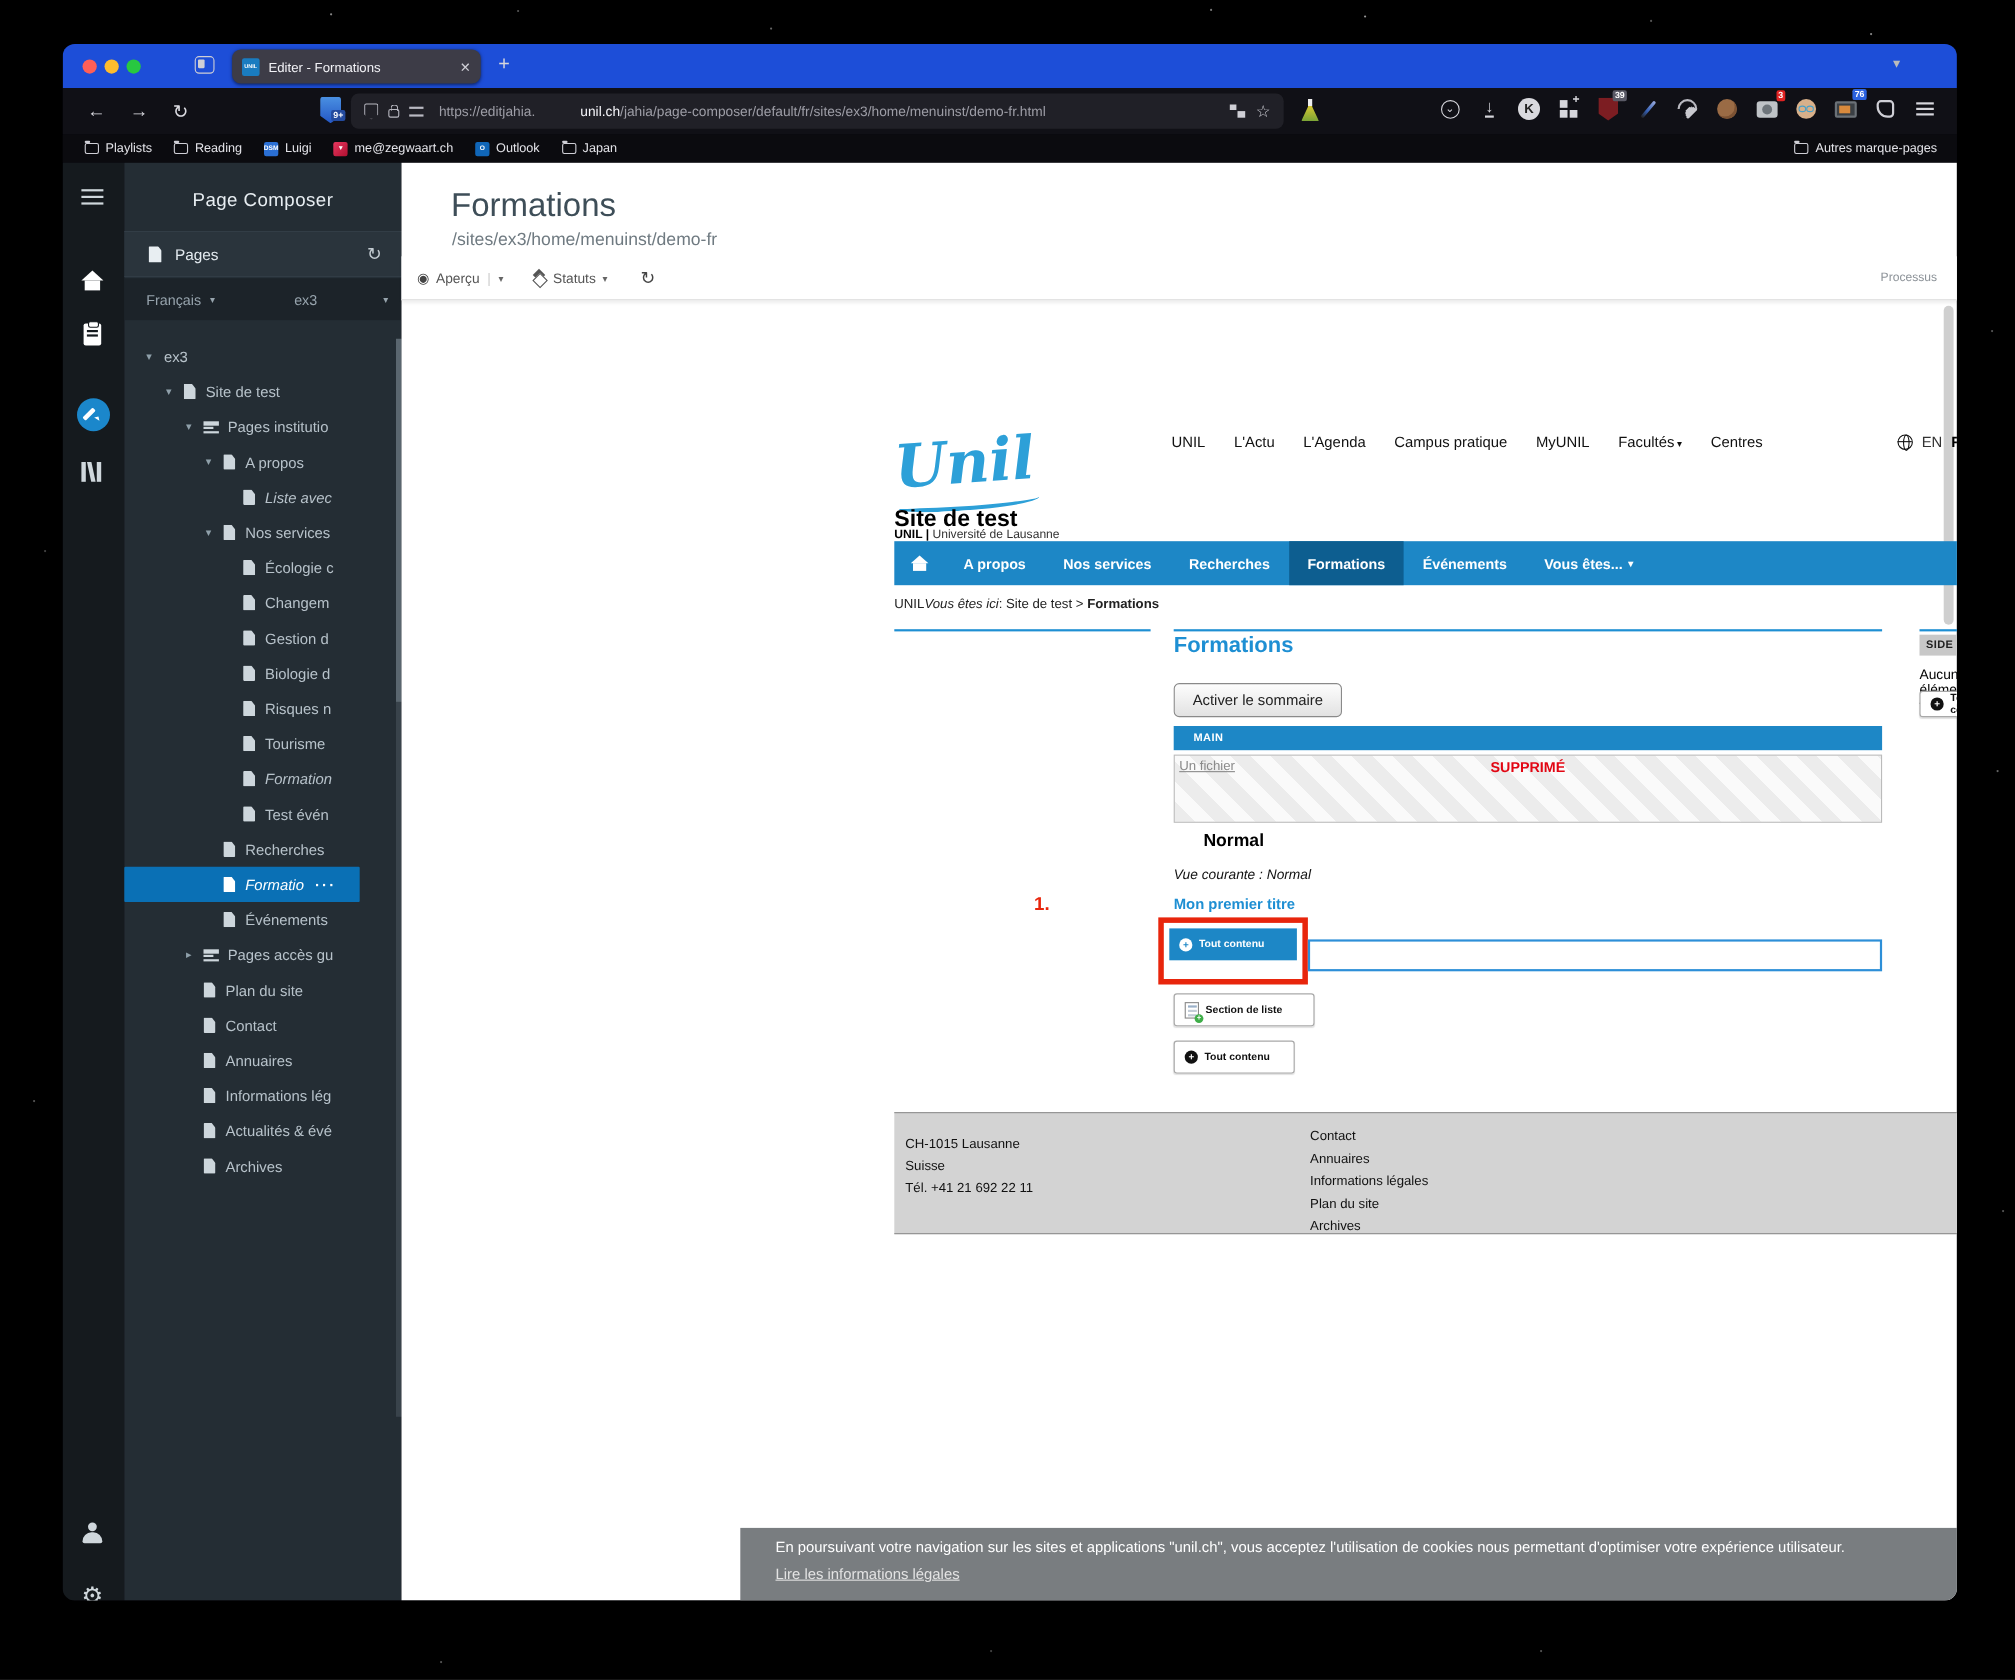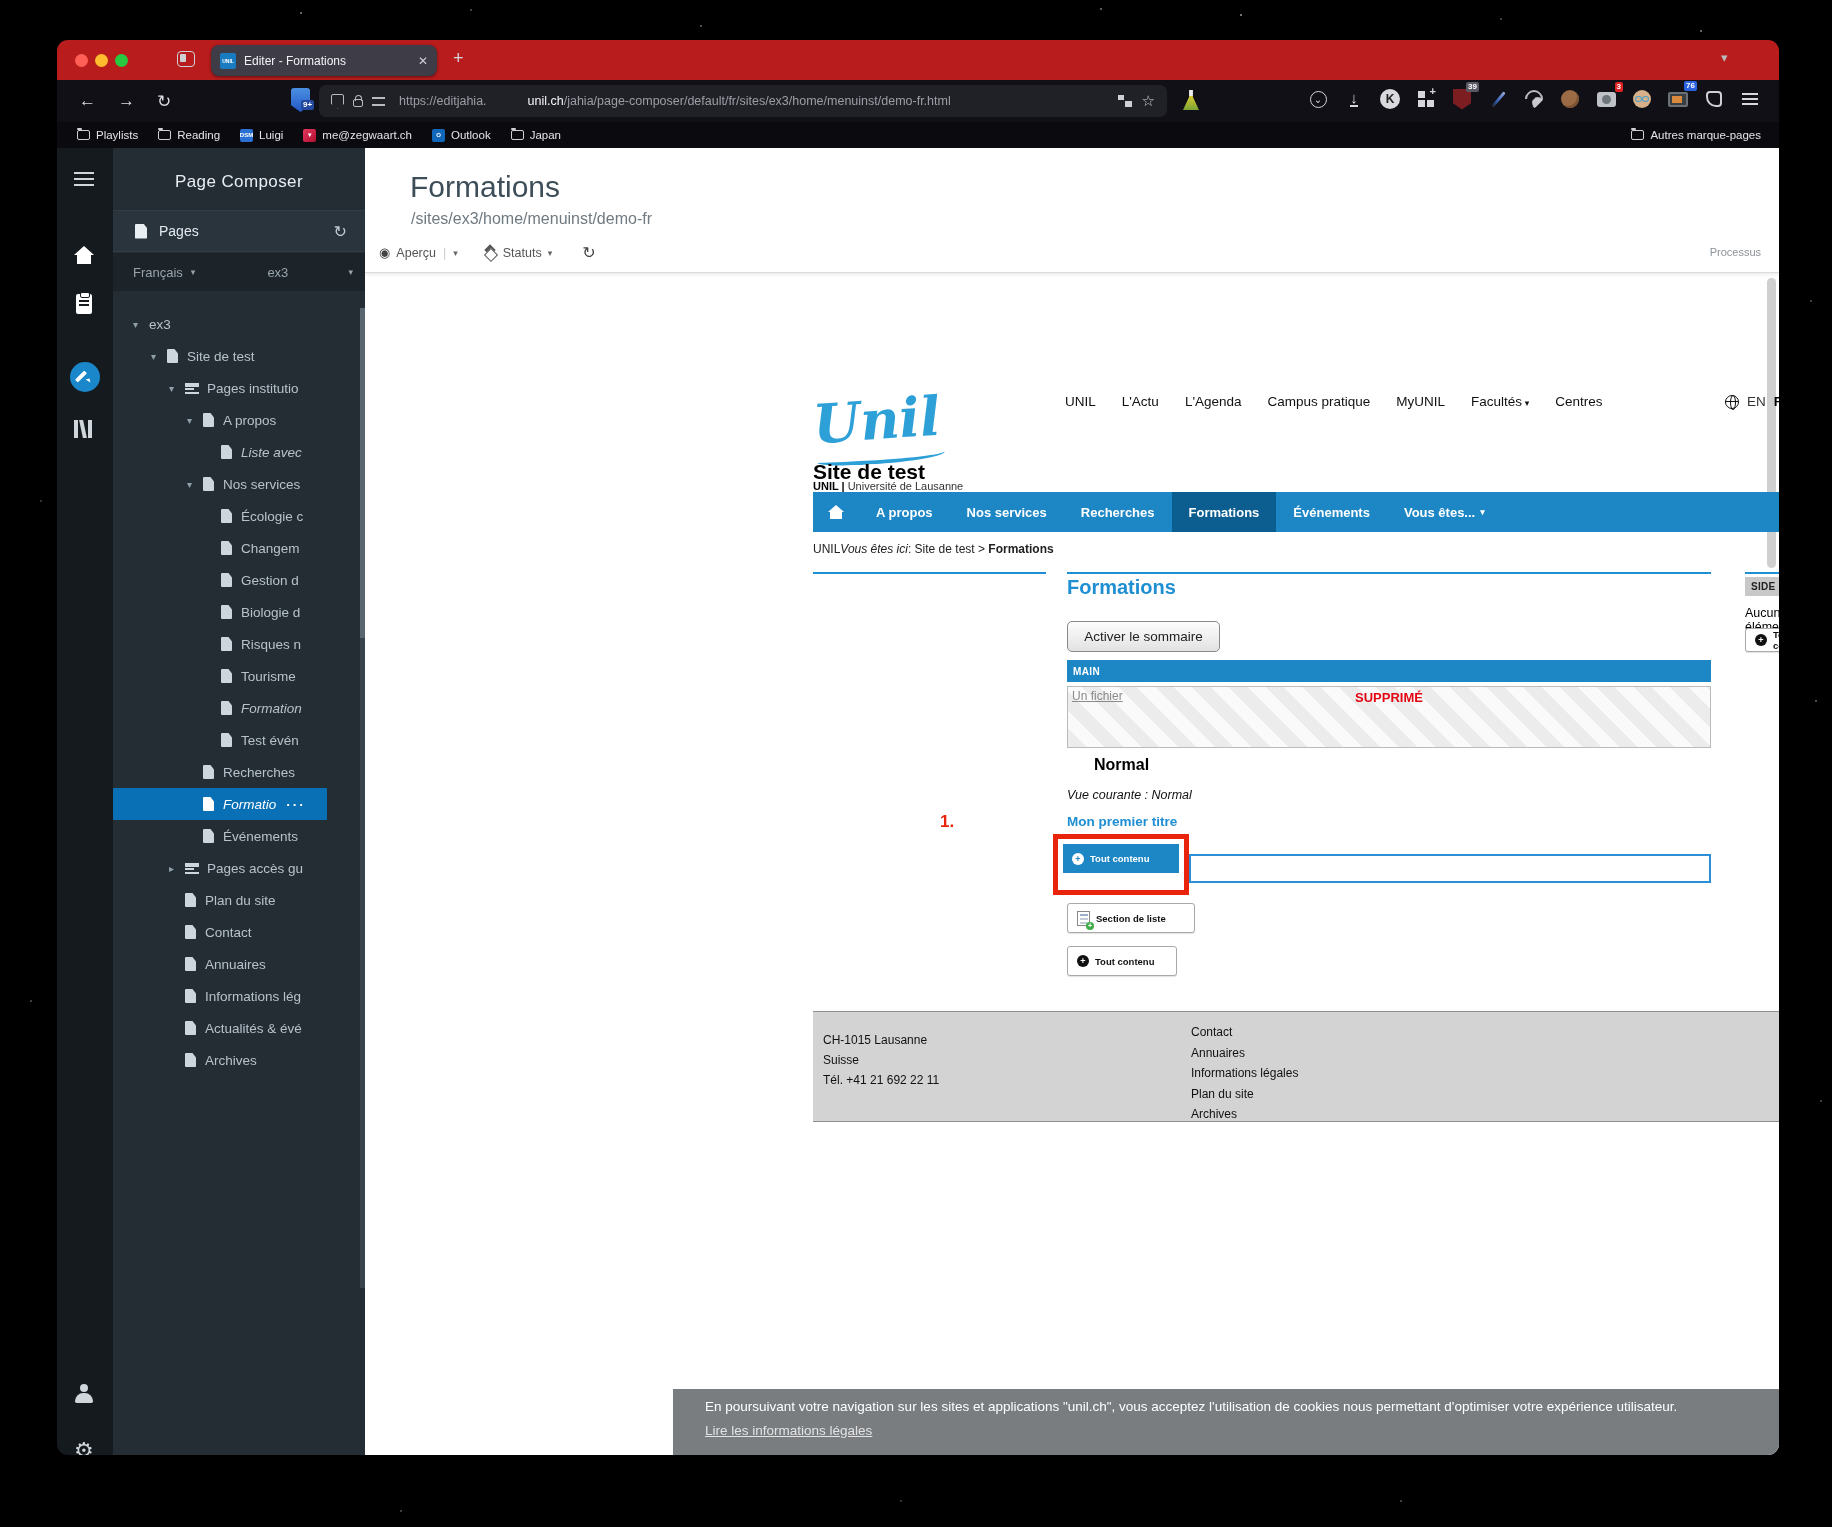--- a/index.html
+++ b/index.html
@@ -8,21 +8,21 @@
   
   #stars { position:absolute; left:0; top:0; width:2px; height:2px; background:transparent; border-radius:50%;
     box-shadow: 300px 12px #888, 700px 25px #666, 1100px 8px #777, 1500px 18px #555, 1700px 30px #888,
       1810px 300px #555, 1815px 700px #666, 1820px 1100px #555, 40px 500px #444, 30px 1000px #555,
       900px 1500px #444, 400px 1510px #555, 1400px 1500px #555, 1240px 14px #999, 470px 9px #555; }
 
   
   #window { position:absolute; left:57px; top:40px; width:1722px; height:1415px; border-radius:11px; overflow:hidden; background:#0d0d12; }
 
   
-  .tabbar { position:absolute; left:0; top:0; width:100%; height:40px; background:#b91c1c; }
+  .tabbar { position:absolute; left:0; top:0; width:100%; height:40px; background:#1d4ed8; }
   .tl { position:absolute; top:14px; width:13px; height:13px; border-radius:50%; }
   .tab { position:absolute; left:154px; top:5px; width:226px; height:31px; background:#3d3c47; border-radius:8px; display:flex; align-items:center; padding:0 9px; box-shadow:0 1px 3px rgba(0,0,0,.5); }
   .tab .fav { width:16px; height:16px; background:#1a7cc0; border-radius:2px; color:#fff; font-size:5px; font-weight:bold; display:flex; align-items:center; justify-content:center; }
   .tab .ttl { color:#f2f2f6; font-size:12px; margin-left:8px; white-space:nowrap; overflow:hidden; flex:1; }
   .tab .cls { color:#cfcfd6; font-size:12px; margin-left:6px; cursor:default; }
   .ffview { position:absolute; left:120px; top:11px; width:18px; height:16px; border:1.6px solid #cfcfd6; border-radius:4px; }
   .ffview:before { content:""; position:absolute; left:2px; top:2px; width:6px; height:8px; background:#cfcfd6; border-radius:1px; }
   .newtab { position:absolute; left:396px; top:8px; color:#d6d6dc; font-size:18px; font-weight:300; }
   .tabs-chevron { position:absolute; left:1664px; top:10px; color:#bbb; font-size:13px; }
 
@@ -167,21 +167,21 @@
   
   .side-hdr { position:absolute; left:1380px; top:429px; width:226px; height:19px; background:#c8c8c8; color:#222; font-size:10px; font-weight:bold; display:flex; align-items:center; padding-left:6px; letter-spacing:.3px; }
   .side-empty { position:absolute; left:1380px; top:458px; font-size:12.5px; color:#000; }
   .btn-sm { border:1px solid #a9a9a9; border-radius:3px; background:#fff; display:flex; align-items:center; gap:6px; font-size:9.5px; font-weight:bold; color:#111; padding:0 9px; height:24px; box-shadow:0 1px 1px rgba(0,0,0,.12); }
   .pc { width:12px; height:12px; border-radius:50%; background:#111; color:#fff; font-size:9px; font-weight:bold; display:flex; align-items:center; justify-content:center; flex:none; }
   .side-btn { position:absolute; left:1380px; top:480px; }
 
   
   .m-head { position:absolute; left:702px; top:428px; font-size:20px; font-weight:bold; color:#1e8fd3; }
   .toc-btn { position:absolute; left:702px; top:473px; width:153px; height:31px; border:1px solid #8a8a8a; border-radius:5px; background:linear-gradient(#fdfdfd,#e2e2e2); font-size:13.5px; color:#222; display:flex; align-items:center; justify-content:center; }
-  .main-band { position:absolute; left:702px; top:512px; width:644px; height:22px; background:#1d87c6; color:#fff; font-size:10px; font-weight:bold; display:flex; align-items:center; padding-left:6px; letter-spacing:.4px; }
+  .main-band { position:absolute; left:702px; top:512px; width:644px; height:22px; background:#1d87c6; color:#fff; font-size:10px; font-weight:bold; display:flex; align-items:center; padding-left:18px; letter-spacing:.4px; }
   .striped { position:absolute; left:702px; top:538px; width:644px; height:62px; border:1px solid #bbb; background:repeating-linear-gradient(45deg,#ececec 0 13px,#fafafa 13px 26px); }
   .file-lbl { position:absolute; left:4px; top:2px; font-size:12px; color:#8a8a8a; text-decoration:underline; }
   .deleted { position:absolute; left:0; top:3px; width:100%; text-align:center; color:#e20613; font-weight:bold; font-size:13px; }
   .normal-h { position:absolute; left:702px; top:608px; font-size:16px; font-weight:bold; color:#000;margin-left:27px; }
   .cur-view { position:absolute; left:702px; top:640px; font-size:12.5px; font-style:italic; color:#111; }
   .first-title { position:absolute; left:702px; top:666px; font-size:13.5px; font-weight:bold; color:#1e8fd3; }
   .red-frame { position:absolute; left:688px; top:686px; width:136px; height:61px; border:5px solid #e8250c; background:#fff; }
   .btn-blue { position:absolute; left:5px; top:5px; width:116px; height:29px; background:#1d87c6; border:none; color:#fff; font-size:9.5px; font-weight:bold; display:flex; align-items:center; gap:6px; padding:0 9px; }
   .btn-blue .pc { background:#fff; color:#1d87c6; }
   .drop-rect { position:absolute; left:824px; top:706px; width:522px; height:29px; border:2px solid #2d8fd8; background:#fff; }

